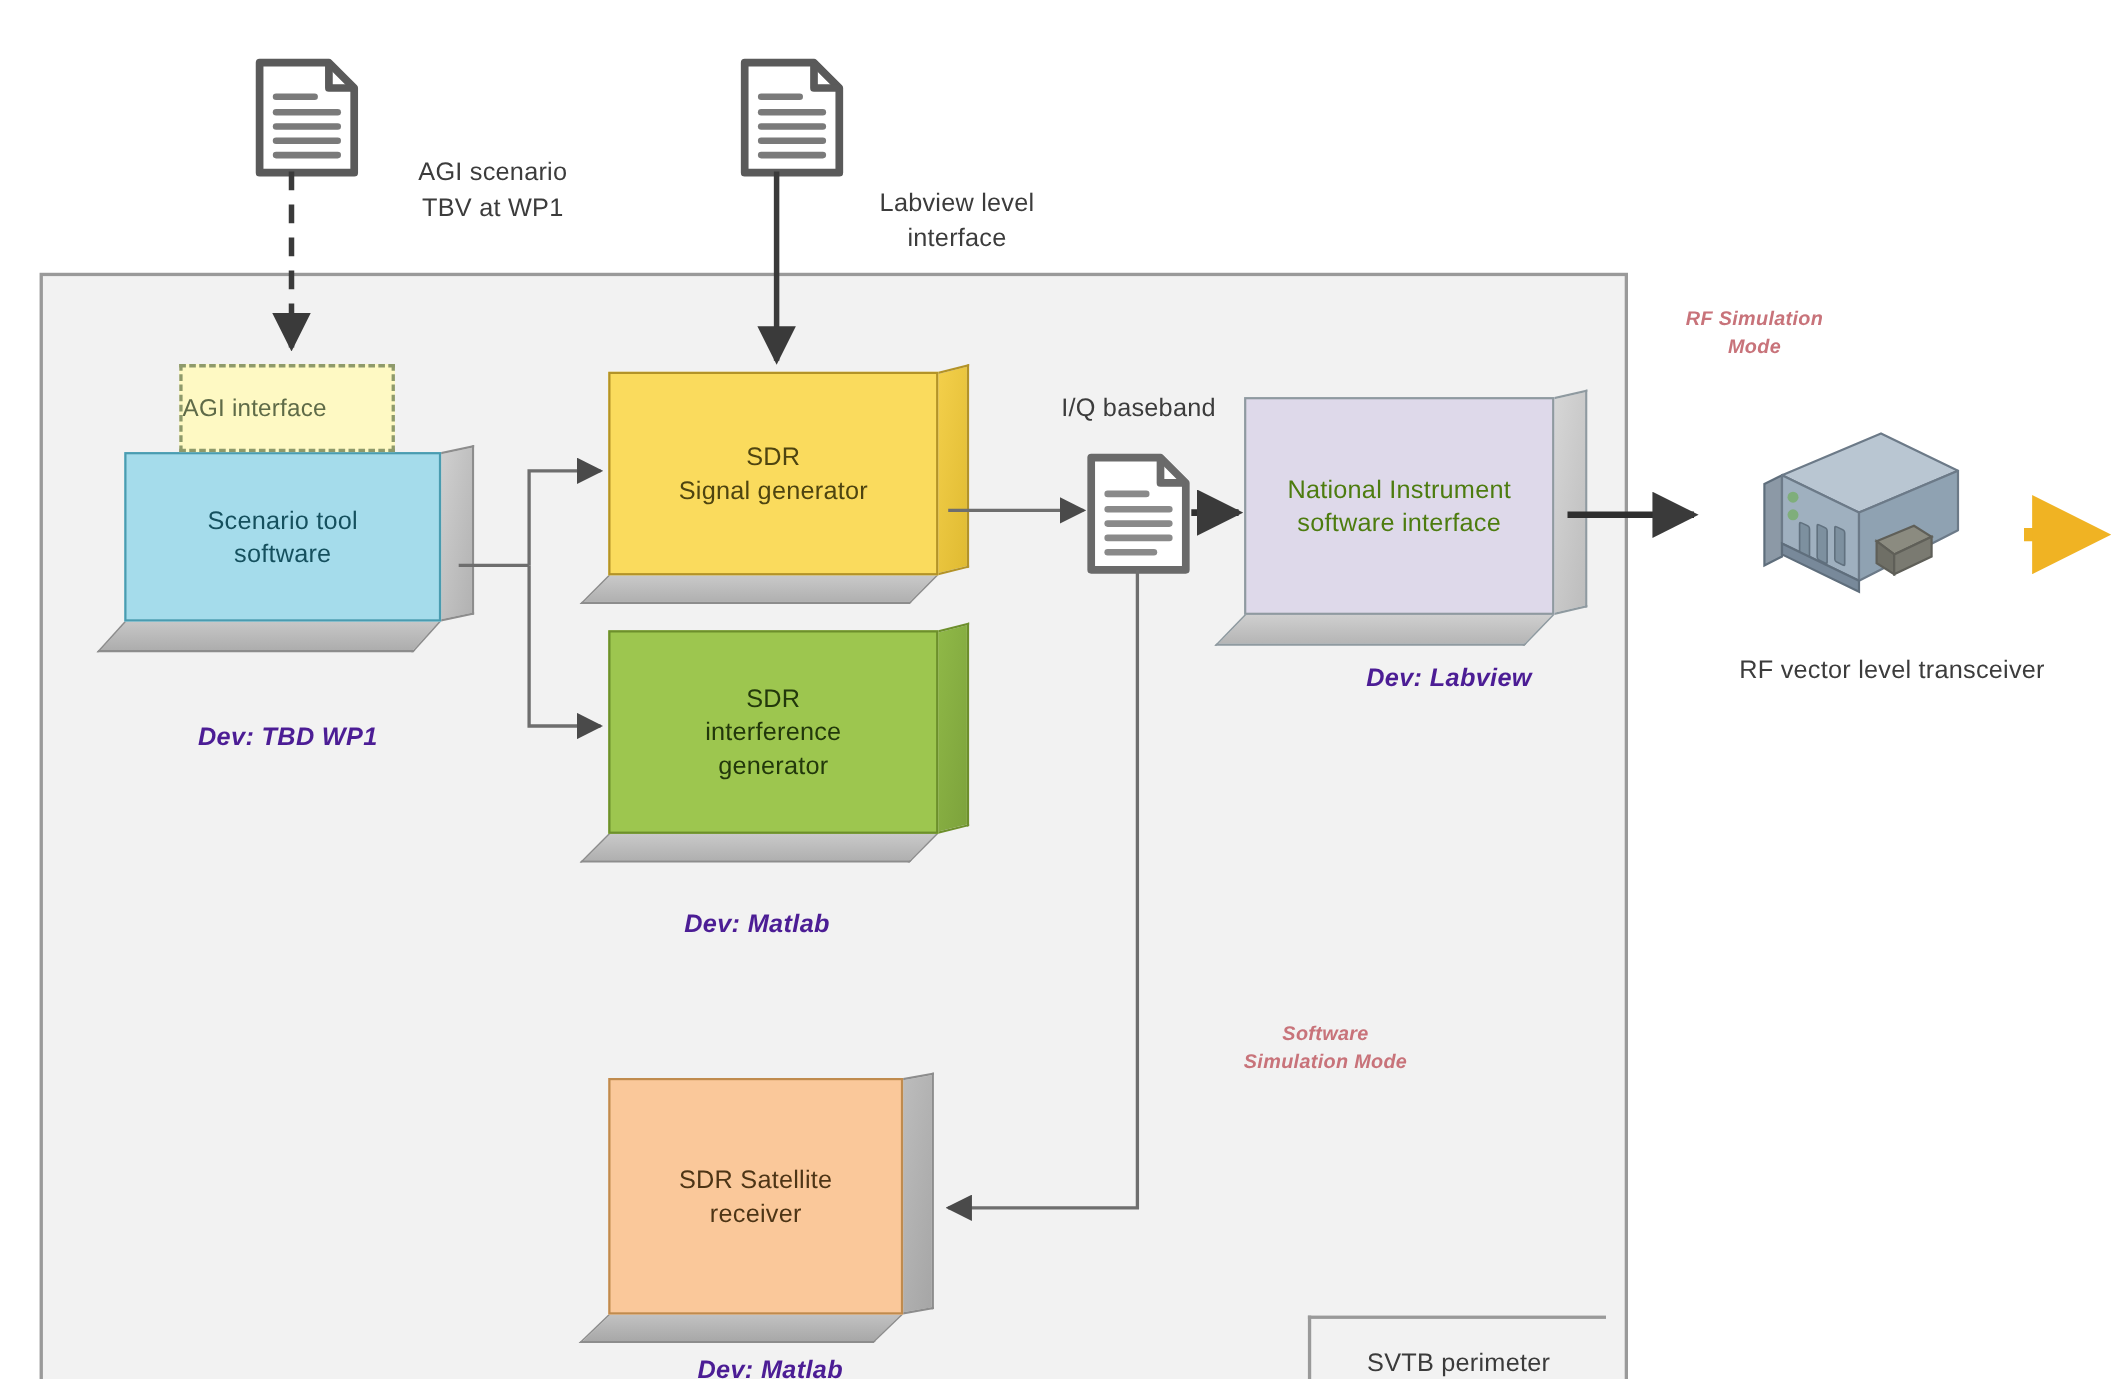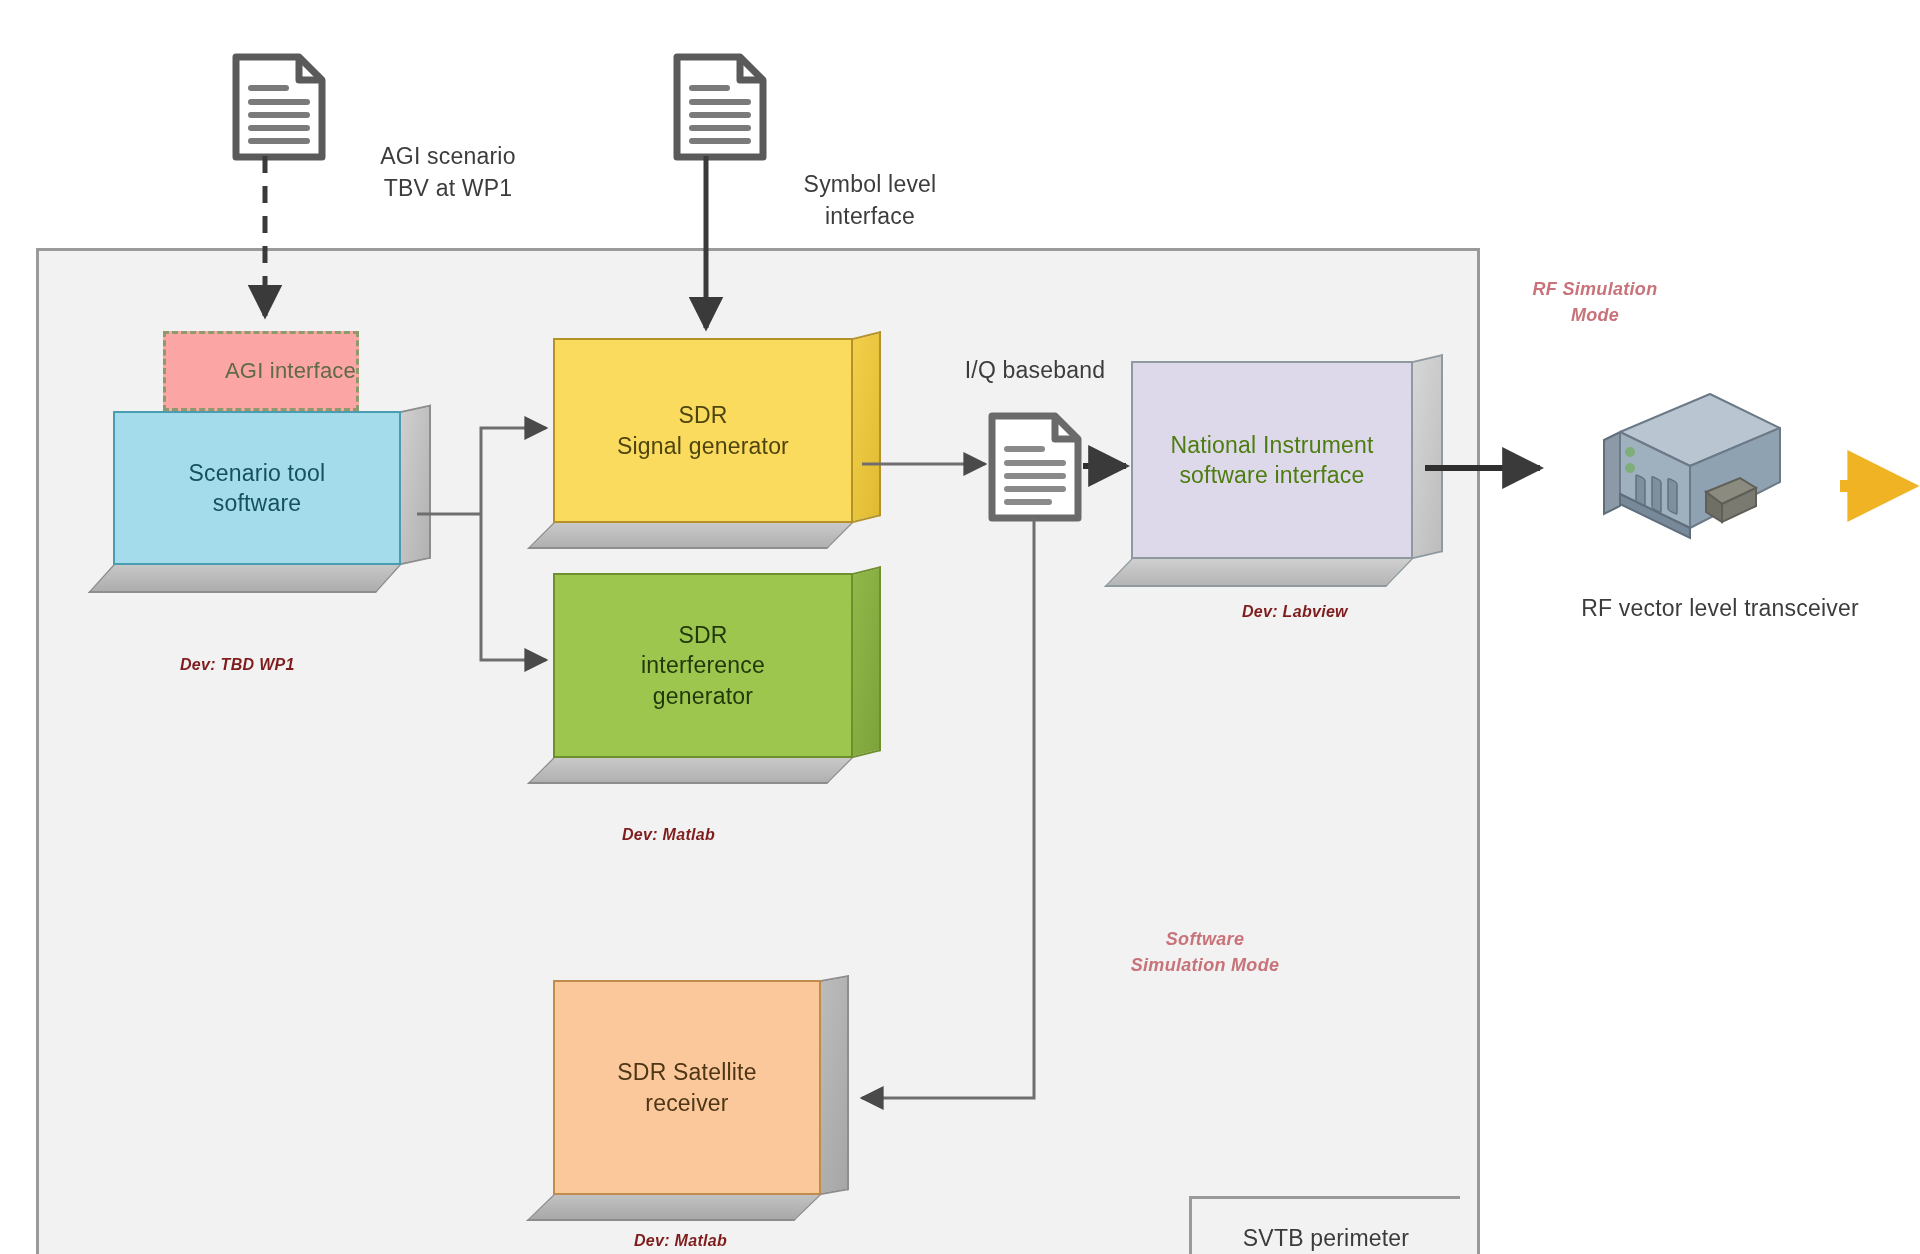--- a/index.html
+++ b/index.html
@@ -217,41 +217,41 @@
     transform: skewX(-46deg);
     transform-origin: right top;
   }
 
   
   #agi-interface {
     left: 163px;
     top: 295px;
     width: 196px;
     height: 80px;
-    background: #fca5a5;
+    background: #fef9c3;
     border: 3px dashed #8e9a6b;
     box-sizing: border-box;
     display: flex;
     align-items: center;
-    justify-content: flex-end;
+    justify-content: flex-start;
     z-index: 6;
   }
   #agi-interface span {
     font-size: 22px;
     color: #5f6b48;
     letter-spacing: .2px;
   }
 
   
   .dev-label {
     position: absolute;
-    color: #7f1d1d;
+    color: #4c1d95;
     font-style: italic;
     font-weight: bold;
-    font-size: 16px;
+    font-size: 23px;
     letter-spacing: .3px;
     white-space: nowrap;
   }
   .mode-label {
     position: absolute;
     color: #c8737a;
     font-style: italic;
     font-weight: bold;
     font-size: 18px;
     line-height: 1.45;
@@ -374,21 +374,21 @@
         <line x1="20" y1="65" x2="76" y2="65"></line>
         <line x1="20" y1="78" x2="76" y2="78"></line>
         <line x1="20" y1="91" x2="62" y2="91"></line>
       </g>
     </svg>
   </div>
 
   <div class="plain-label" style="left:333px; top:104px; width:230px;">AGI scenario
 TBV at WP1</div>
 
-  <div class="plain-label" style="left:760px; top:132px; width:220px;">Symbol level
+  <div class="plain-label" style="left:760px; top:132px; width:220px;">Labview level
 interface</div>
 
   <div class="abs" id="agi-interface">
     <span>AGI interface</span>
   </div>
 
   <div class="box3d" id="scenario-tool" style="left:113px; top:375px; width:288px; height:154px; z-index:5;">
     <div class="bottom"></div>
     <div class="side"></div>
     <div class="face">

